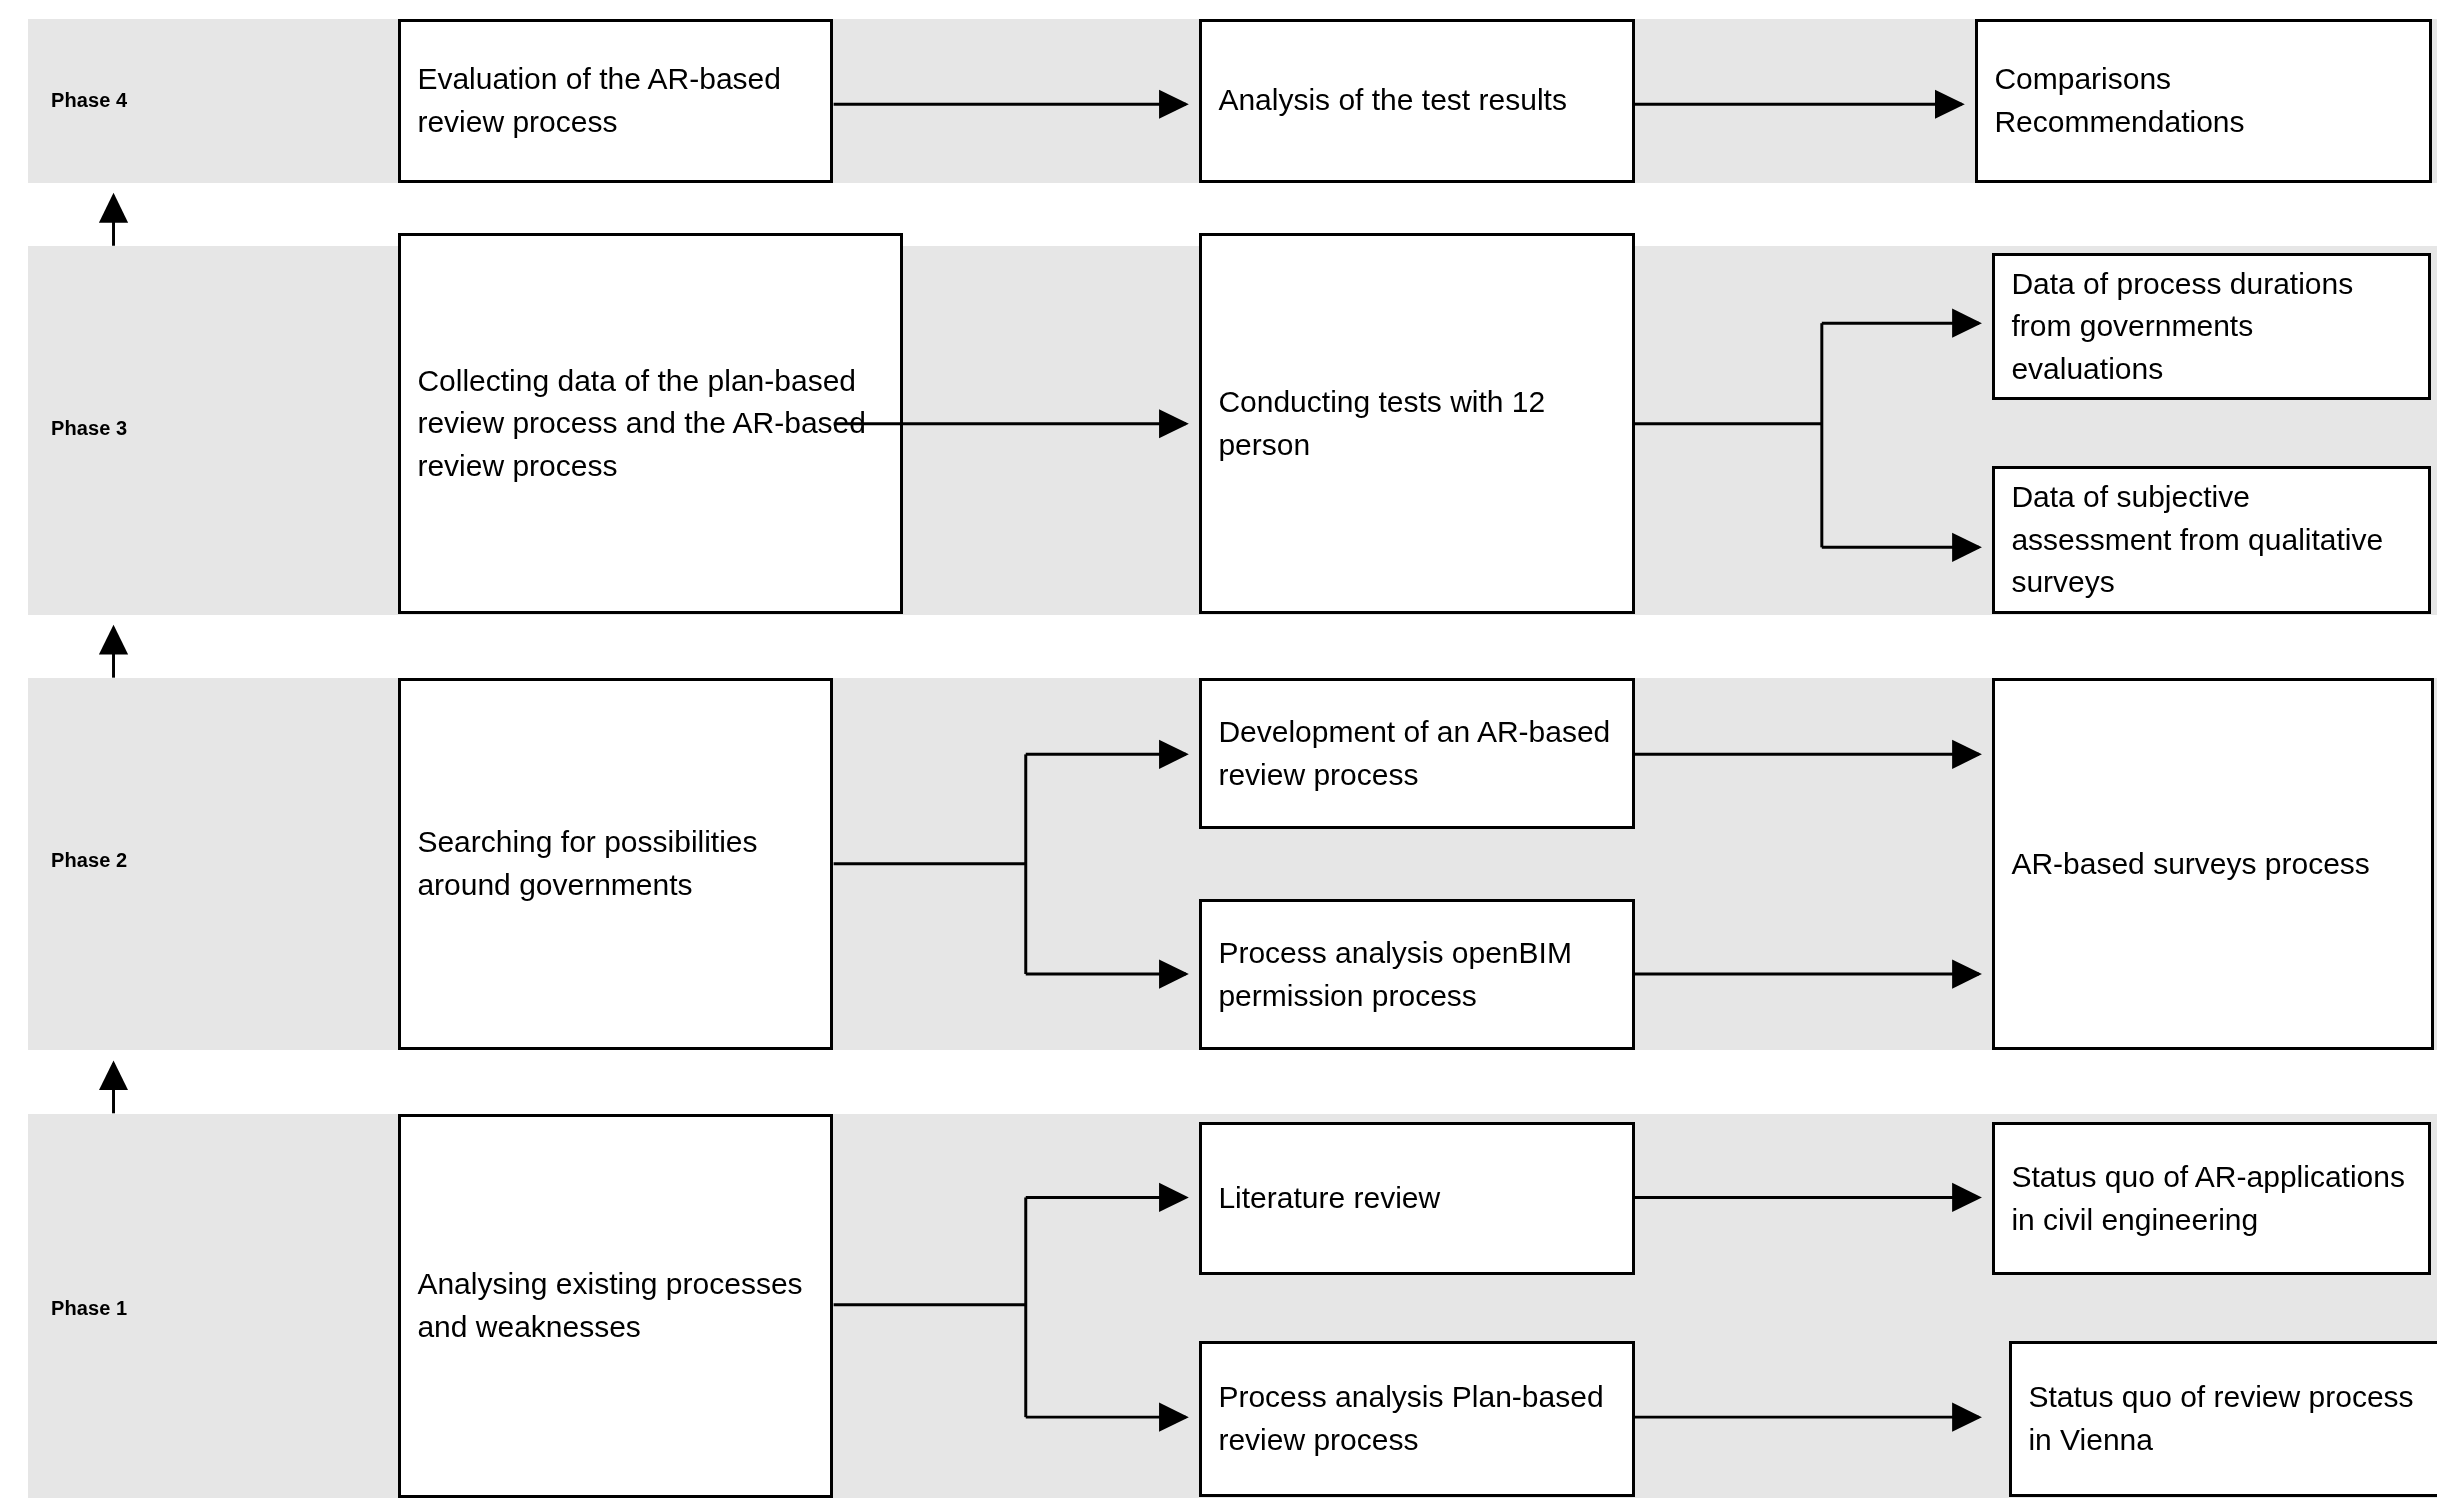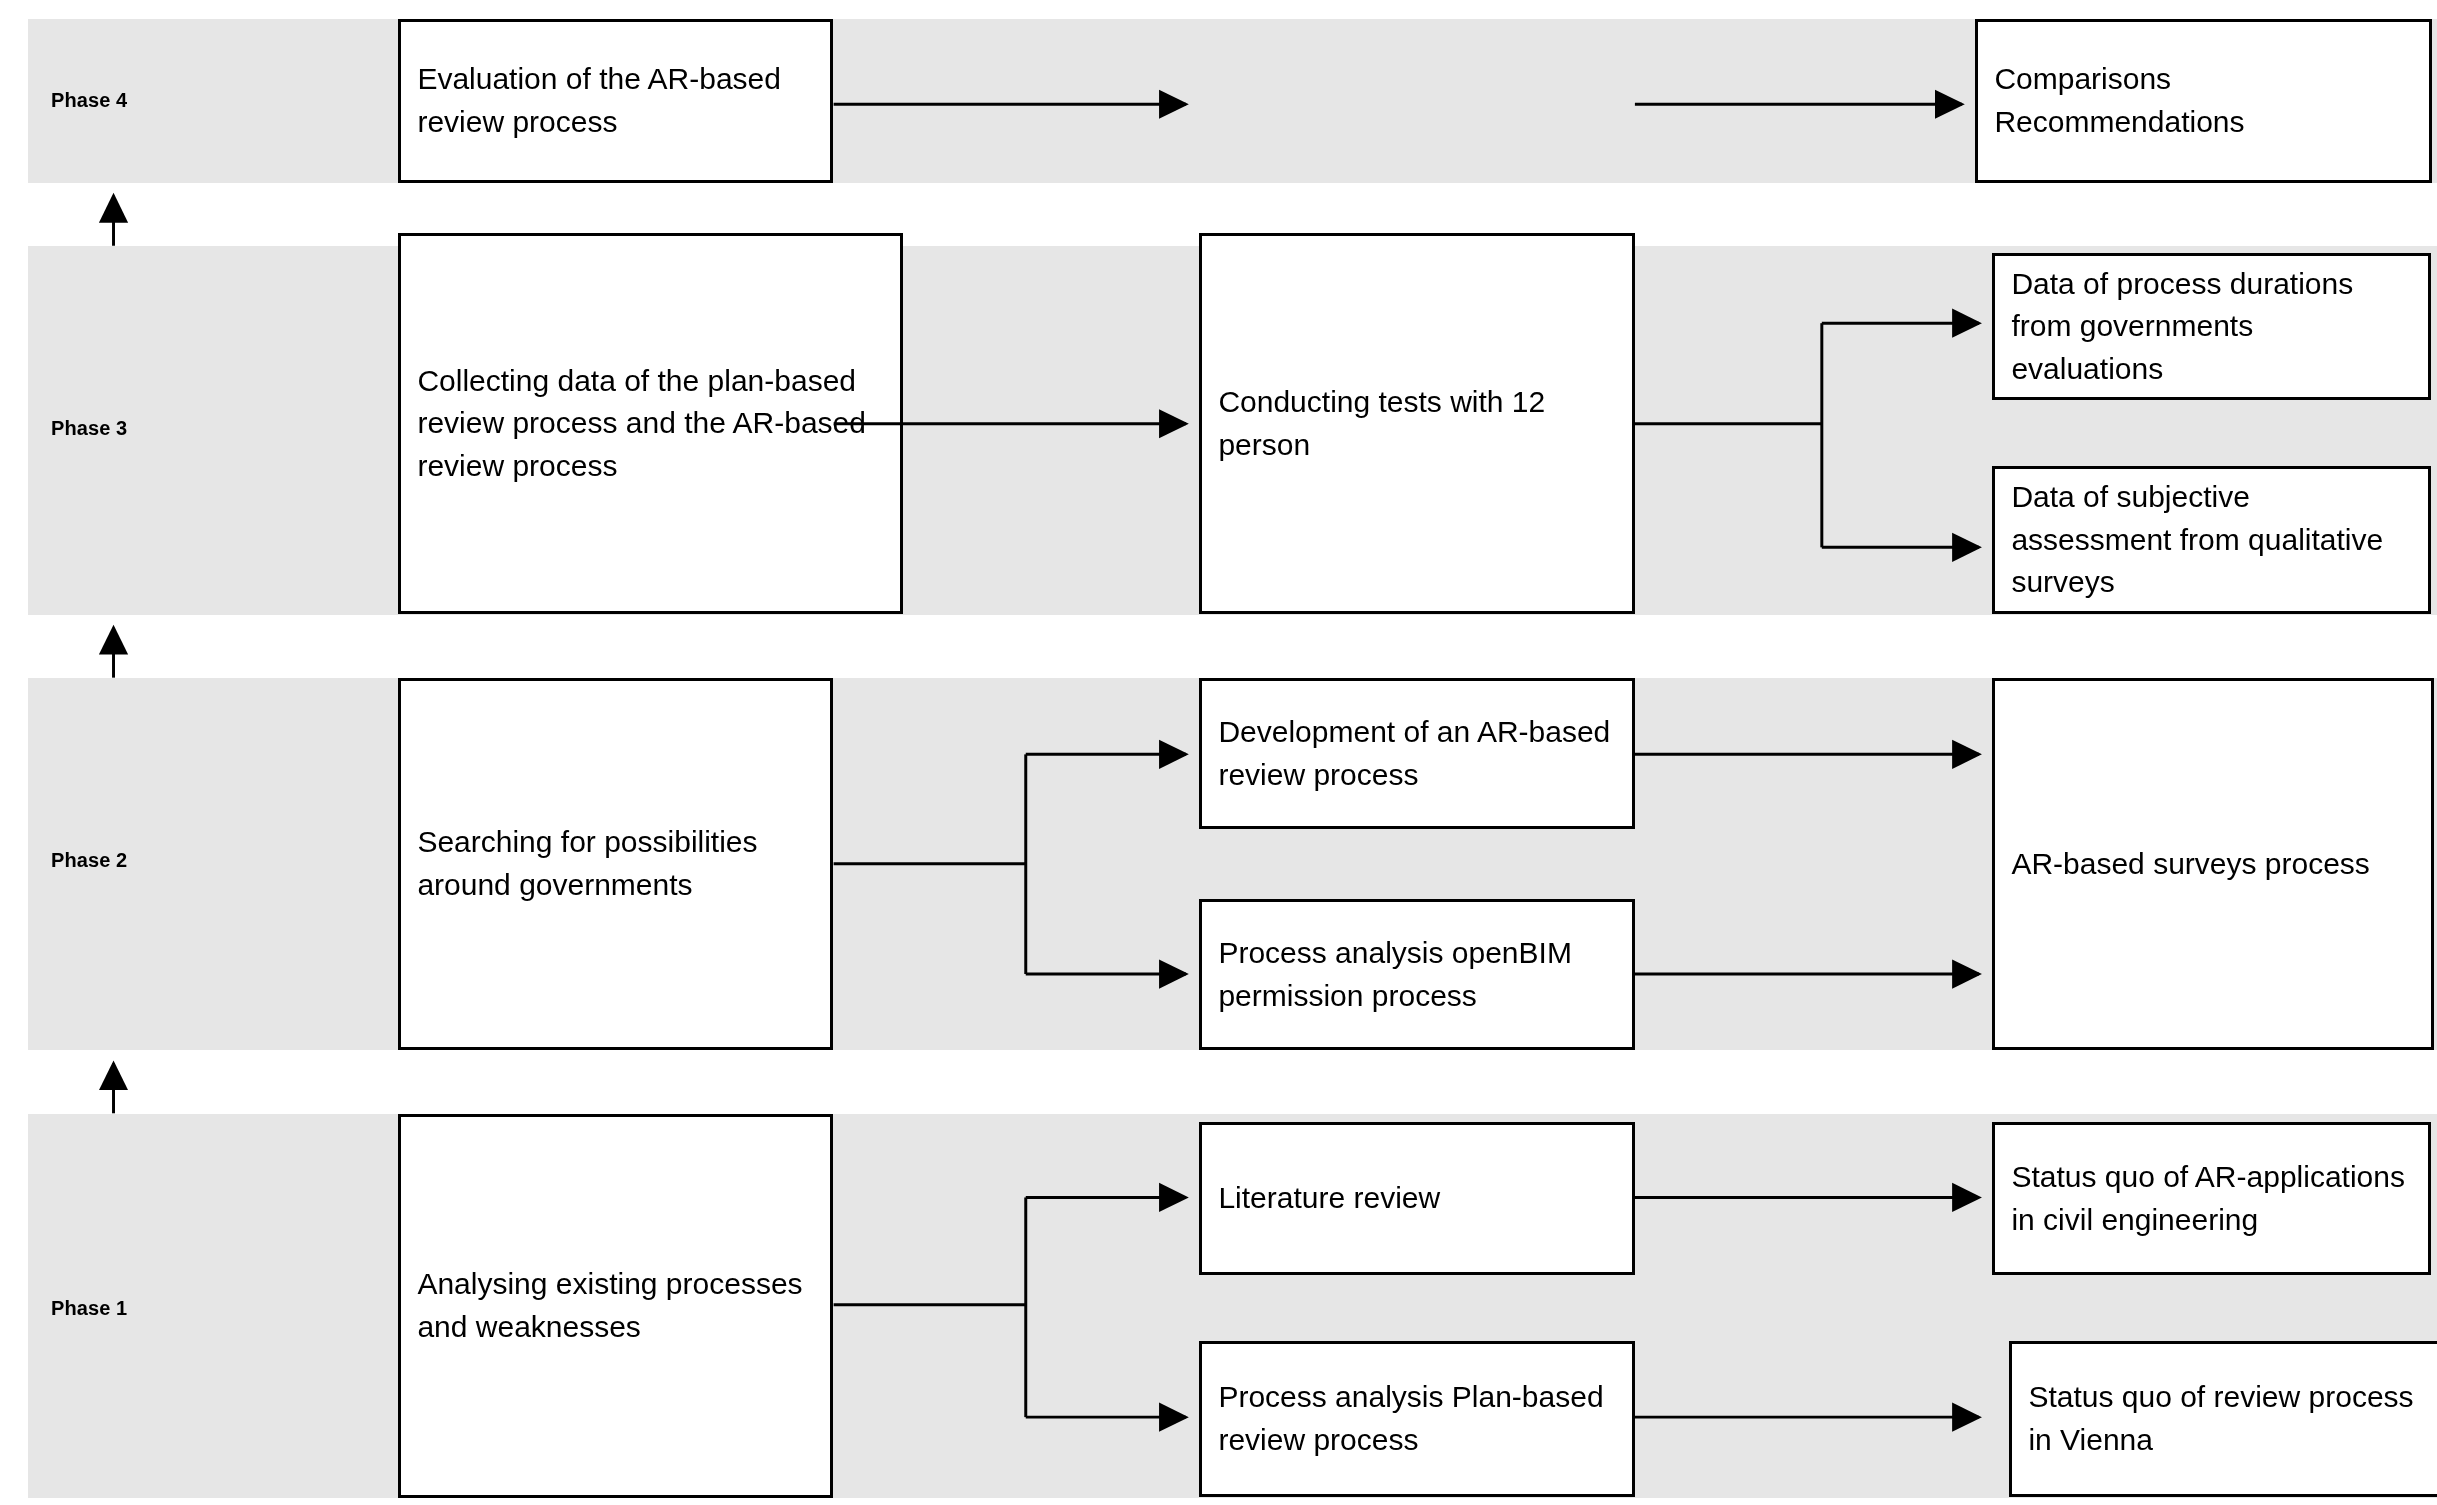--- a/index.html
+++ b/index.html
@@ -56,20 +56,23 @@
   <div class="band" style="left:28px;top:678px;width:2410px;height:372px;"></div>
   <div class="band" style="left:28px;top:1114px;width:2410px;height:384px;"></div>
 
   <div class="phase-label" style="left:51px;top:89px;">Phase 4</div>
   <div class="phase-label" style="left:51px;top:417px;">Phase 3</div>
   <div class="phase-label" style="left:51px;top:849px;">Phase 2</div>
   <div class="phase-label" style="left:51px;top:1297px;">Phase 1</div>
 
   <div class="node" style="left:398px;top:18.6px;width:435px;height:164px;">
     <span>Evaluation of the AR-based review process</span>
+  </div>
+  <div class="node" style="left:1199px;top:18.6px;width:436px;height:164px;">
+    <span>Analysis of the test results</span>
   </div>
   <div class="node" style="left:1975px;top:18.6px;width:457px;height:164px;">
     <span>Comparisons Recommendations</span>
   </div>
 
   <div class="node" style="left:398px;top:233px;width:505px;height:381px;">
     <span>Collecting data of the plan-based review process and the AR-based review process</span>
   </div>
   <div class="node" style="left:1199px;top:233px;width:436px;height:381px;">
     <span>Conducting tests with 12 person</span>

